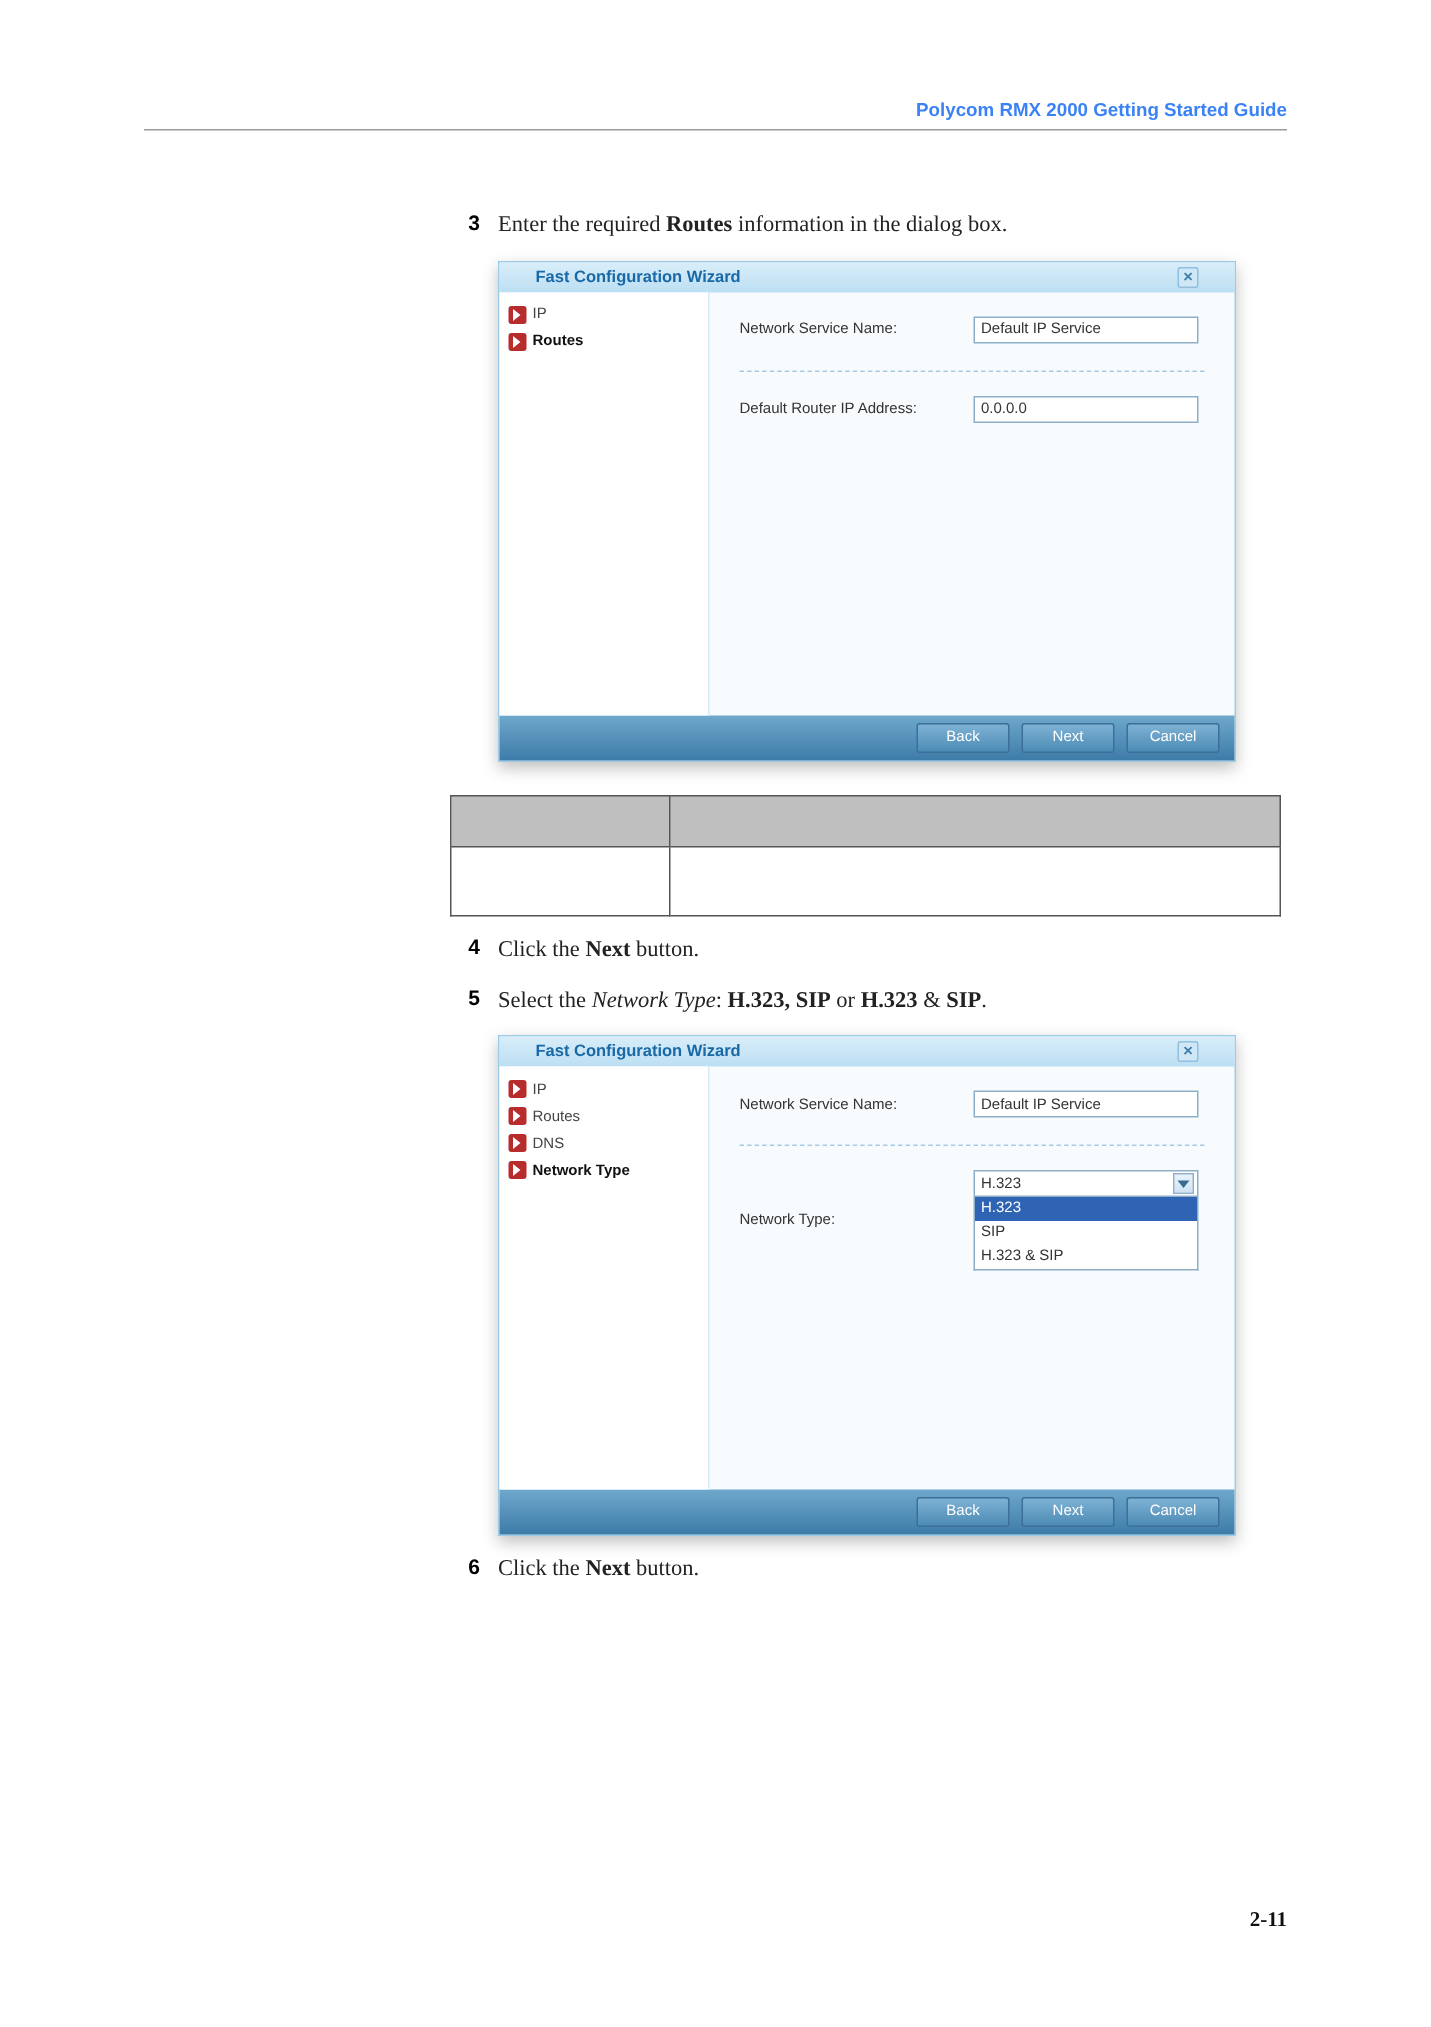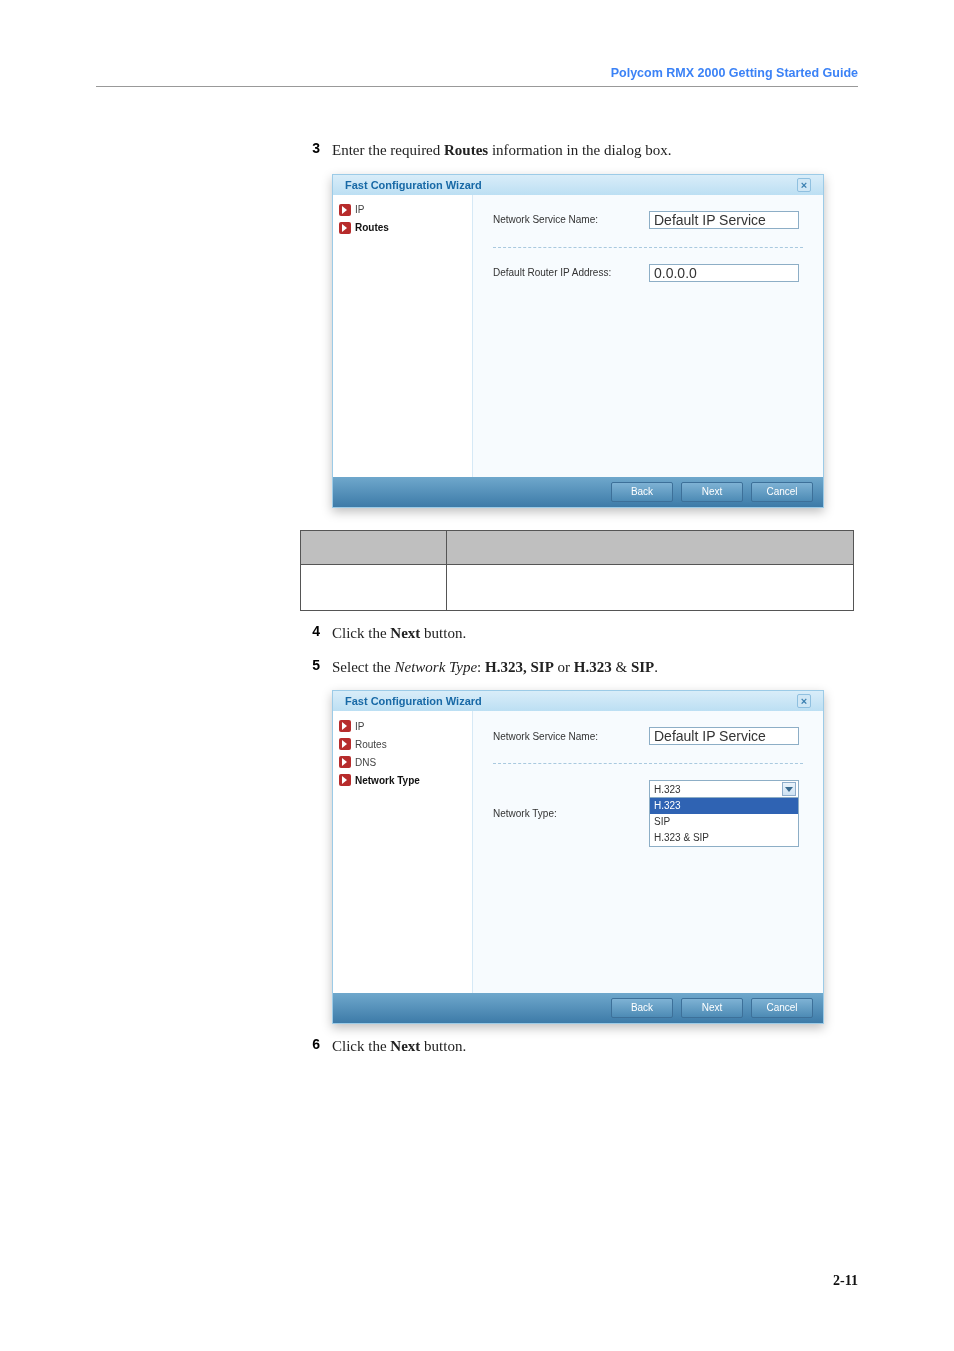--- a/index.html
+++ b/index.html
@@ -9,33 +9,33 @@
   .hr { position: absolute; top: 86px; left: 96px; right: 96px; height: 1px; background: #999; }
   .content { position: absolute; top: 128px; left: 300px; right: 96px; }
 
   .step-row { display: flex; align-items: flex-start; gap: 12px; margin-top: 12px; }
   .step-num { width: 20px; font-family: "Lucida Sans", "Trebuchet MS", sans-serif; font-size: 14px; font-weight: 900; color: #000; text-align: right; flex-shrink: 0; }
   .step-text { font-size: 15px; line-height: 1.45; }
   .step-text .bold { font-weight: 700; }
   .step-text .ital { font-style: italic; }
 
   .wiz { width: 492px; border: 1px solid #9ccbe7; background: #f7fbfe; box-shadow: 0 4px 10px rgba(0,0,0,.25); margin: 12px 0 8px 32px; font-family: Verdana, Arial, sans-serif; font-size: 10px; color: #333; }
-  .wiz-title { height: 20px; line-height: 20px; padding: 0 12px; background: linear-gradient(#d9edf9,#bcdff3); color: #1869a6; font-weight: 700; font-size: 11px; display: flex; justify-content: space-between; align-items: center; }
+  .wiz-title { height: 20px; line-height: 20px; padding: 0 24px; background: linear-gradient(#d9edf9,#bcdff3); color: #1869a6; font-weight: 700; font-size: 11px; display: flex; justify-content: space-between; align-items: center; }
   .wiz-title .x { width: 14px; height: 14px; background: #d0e7f5; border: 1px solid #8fc0e0; text-align: center; line-height: 12px; color: #3a7fb0; font-weight: 700; border-radius: 2px; }
   .wiz-body { display: flex; height: 282px; }
   .wiz-side { width: 140px; background: #fff; border-right: 1px solid #d6e9f6; padding: 6px 4px; }
   .side-item { display: flex; align-items: center; gap: 4px; height: 18px; padding: 0 2px; }
   .chev { width: 12px; height: 12px; background: #b72c2c; border-radius: 2px; position: relative; flex-shrink: 0; }
   .chev::after { content: ""; position: absolute; left: 3px; top: 2px; border-left: 4px solid transparent; border-right: 4px solid transparent; border-top: 0; border-bottom: 0; border-left: 5px solid #fff; border-top: 4px solid transparent; border-bottom: 4px solid transparent; }
   .side-label { font-size: 10px; color: #444; }
   .side-label.bold { font-weight: 700; color: #111; }
   .wiz-main { flex: 1; padding: 16px 20px; position: relative; }
   .frow { display: flex; align-items: center; gap: 16px; margin-bottom: 18px; }
   .flabel { width: 140px; font-size: 10px; color: #333; }
-  .finput { width: 150px; height: 18px; border: 1px solid #8daec6; background: #fff; font-size: 14px; padding: 0 4px; display: flex; align-items: center; }
+  .finput { width: 150px; height: 18px; border: 1px solid #8daec6; background: #fff; font-size: 10px; padding: 0 4px; display: flex; align-items: center; }
   .hr-dash { border-top: 1px dashed #a9c9df; margin: 8px 0 16px 0; }
   .wiz-foot { height: 30px; background: linear-gradient(#6fa8cc,#3d7ba8); display: flex; justify-content: flex-end; align-items: center; gap: 8px; padding: 0 10px; }
   .wbtn { min-width: 62px; height: 20px; line-height: 18px; text-align: center; font-size: 10px; color: #fff; background: linear-gradient(#7eb2d4,#4d8bb5); border: 1px solid #3d7099; border-radius: 2px; }
 
   .drop { position: relative; width: 150px; }
   .drop .sel { height: 18px; border: 1px solid #8daec6; display: flex; align-items: center; justify-content: space-between; padding: 0 2px 0 4px; background: #fff; }
   .drop .arrow { width: 14px; height: 14px; border: 1px solid #8faecb; background: linear-gradient(#eaf3fb,#cfe3f3); display: flex; align-items: center; justify-content: center; }
   .drop .arrow::after { content: ""; border-left: 4px solid transparent; border-right: 4px solid transparent; border-top: 5px solid #3a6b90; }
   .drop .opts { border: 1px solid #8daec6; border-top: none; background: #fff; }
   .drop .opt { height: 16px; line-height: 16px; padding: 0 4px; font-size: 10px; }

